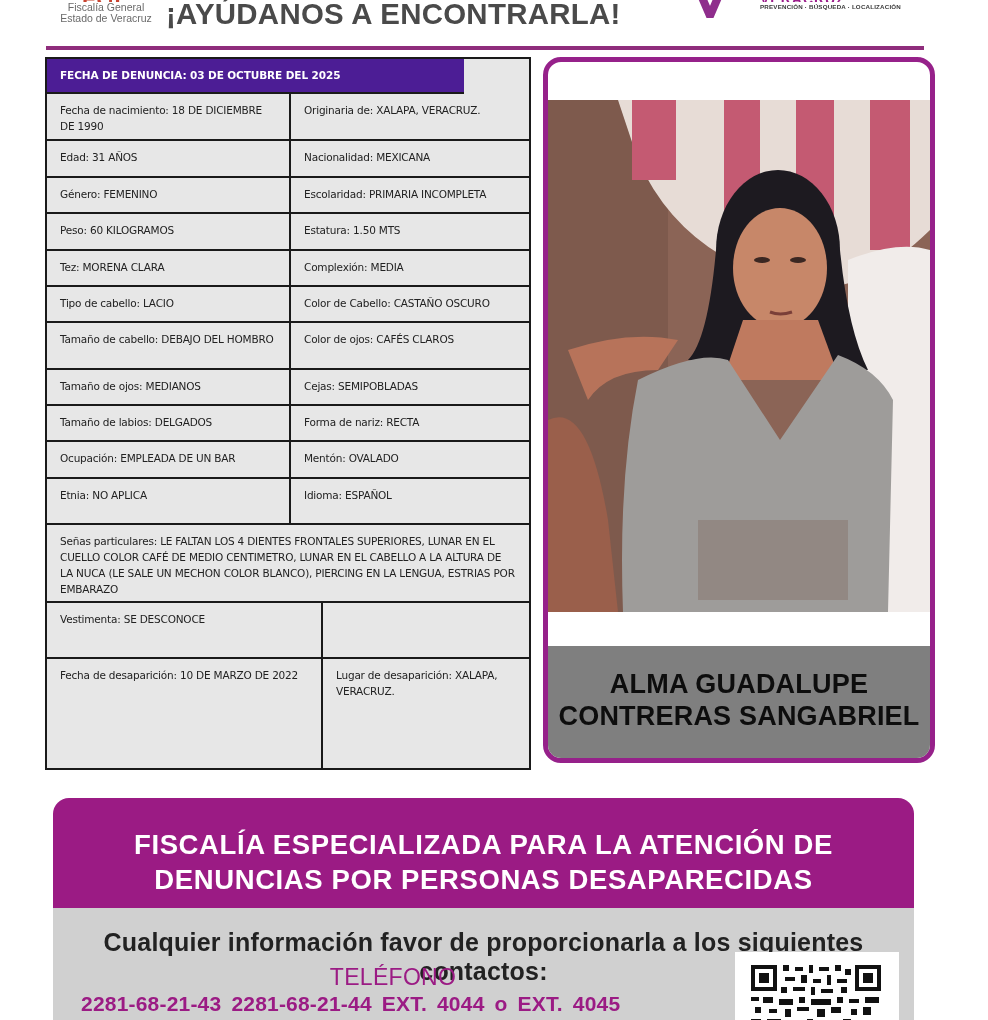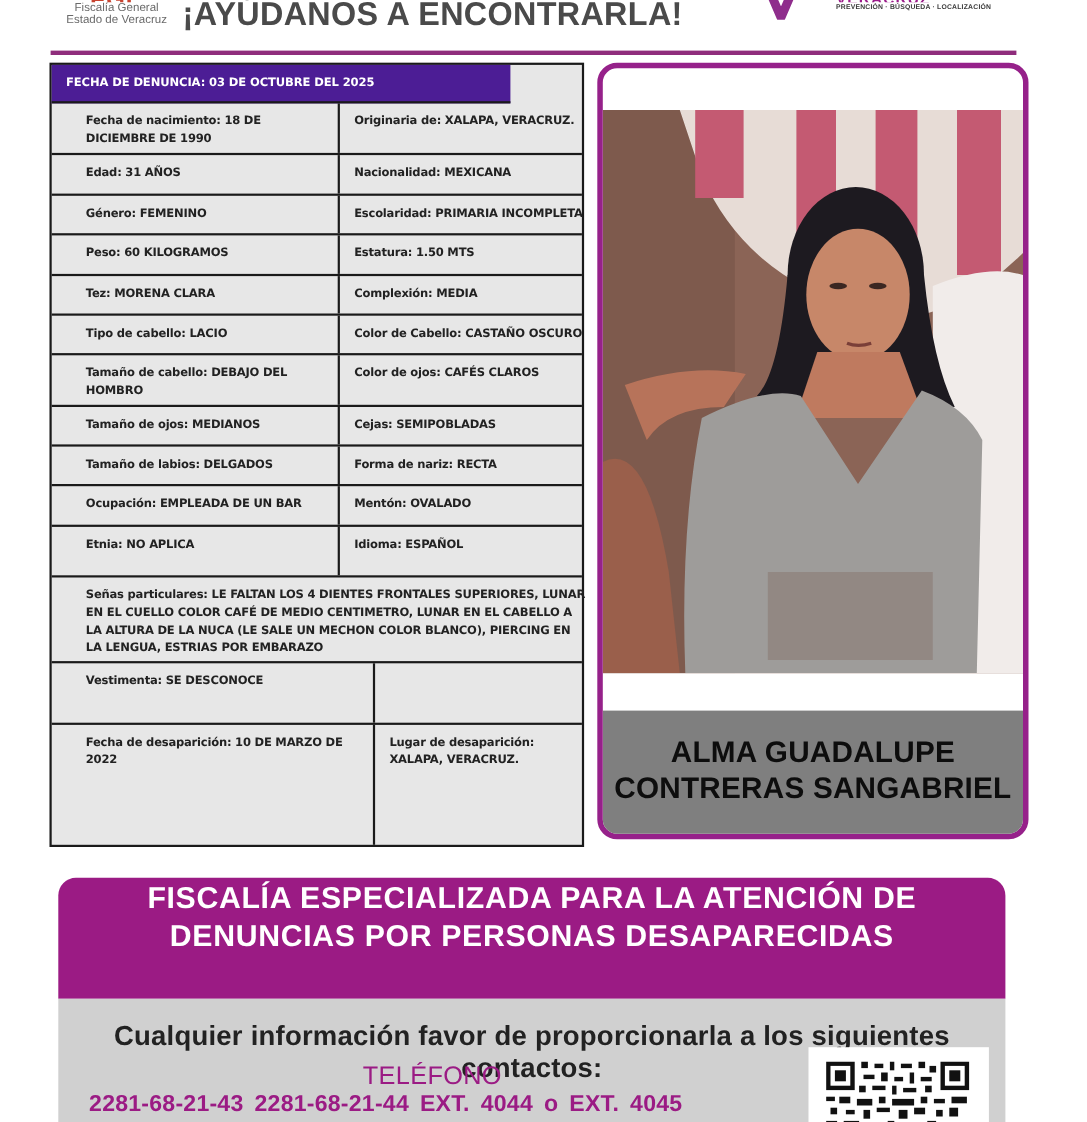--- a/index.html
+++ b/index.html
@@ -16,35 +16,35 @@
     .ver-logo { position: absolute; left: 760px; top: -6px; width: 160px; height: 22px; }
     .ver-word { display: block; font-family: "Liberation Sans", sans-serif; font-weight: 700; font-size: 14px; color: #9b1c8a; line-height: 10px; height: 8px; overflow: hidden; letter-spacing: 1px; }
     .ver-tag { display: block; font-family: "Liberation Sans", sans-serif; font-weight: 700; font-size: 6.2px; color: #3a3a3a; letter-spacing: 0.2px; margin-top: 1px; white-space: nowrap; }
     .header-rule { position: absolute; left: 46px; top: 46px; width: 878px; height: 4px; background: #8f2d7c; }
 
     
     .info-table { position: absolute; left: 45px; top: 57px; width: 486px; height: 713px; border: 2px solid #1a1a1a; background: #e7e7e7; }
     .t-head { position: absolute; left: 0; top: 0; width: 417px; height: 35px; background: #4c1d95; border-bottom: 2px solid #1a1a1a; }
     .t-head span { position: absolute; left: 13px; top: 10px; color: #ffffff; font-size: 10.5px; font-weight: 700; font-family: "DejaVu Sans", sans-serif; letter-spacing: -0.1px; }
     .t-row { position: absolute; left: 0; width: 482px; border-bottom: 2px solid #1a1a1a; }
-    .t-cell { position: absolute; top: 0; height: 100%; padding: 8px 13px 0 13px; font-size: 10.5px; font-weight: 700; line-height: 16px; color: #222; letter-spacing: -0.2px; margin-left: 18px; }
+    .t-cell { position: absolute; top: 0; height: 100%; padding: 8px 13px 0 13px; font-size: 10.5px; font-weight: 400; line-height: 16px; color: #222; letter-spacing: -0.2px; }
     .t-cell.left { left: 0; width: 244px; border-right: 2px solid #1a1a1a; }
     .t-cell.right { left: 244px; width: 238px; }
     .t-cell.full { left: 0; width: 482px; }
     .t-cell.left2 { left: 0; width: 276px; border-right: 2px solid #1a1a1a; }
     .t-cell.right2 { left: 276px; width: 206px; }
 
     
     .photo-card { position: absolute; left: 543px; top: 57px; width: 392px; height: 706px; border: 5px solid #96218a; border-radius: 18px; background: #ffffff; overflow: hidden; }
     .photo { position: absolute; left: 0; top: 38px; width: 382px; height: 512px; overflow: hidden; background: #8c6a5c; }
     .name-plate { position: absolute; left: 0; top: 584px; width: 382px; height: 117px; background: #7f7f7f; text-align: center; padding-top: 22px; }
     .name-plate span { display: block; font-family: "Liberation Sans", sans-serif; font-weight: 700; font-size: 27px; line-height: 32px; color: #0d0d0d; letter-spacing: 0.2px; }
 
     
-    .agency-banner { position: absolute; left: 53px; top: 798px; width: 861px; height: 110px; background: #9b1b84; border-radius: 16px 16px 0 0; text-align: center; }
+    .agency-banner { position: absolute; left: 53px; top: 798px; width: 861px; height: 110px; background: #9b1b84; border-radius: 16px 16px 0 0; text-align: center; padding-top: 29px; }
     .agency-banner span { display: block; font-family: "Liberation Sans", sans-serif; font-weight: 700; font-size: 27.5px; line-height: 35px; color: #ffffff; letter-spacing: 0.6px; }
     .contact-box { position: absolute; left: 53px; top: 908px; width: 861px; height: 112px; background: #d0d0d0; }
     .contact-lead { position: absolute; left: 0; top: 20px; width: 861px; text-align: center; font-family: "Liberation Sans", sans-serif; font-weight: 700; font-size: 25px; color: #222; letter-spacing: 0.2px; }
     .phone-label { position: absolute; left: 0; top: 56px; width: 680px; text-align: center; font-family: "Liberation Sans", sans-serif; font-weight: 400; font-size: 23px; color: #9b1b84; letter-spacing: 0.3px; }
     .phone-numbers { position: absolute; left: 28px; top: 84px; font-family: "Liberation Sans", sans-serif; font-weight: 700; font-size: 21px; color: #9b1b84; white-space: nowrap; word-spacing: 4px; letter-spacing: 0.2px; }
     .qr { position: absolute; left: 682px; top: 44px; width: 164px; height: 68px; background: #ffffff; padding: 13px 0 0 16px; overflow: hidden; }
   </style>
 </head>
 <body>
 

